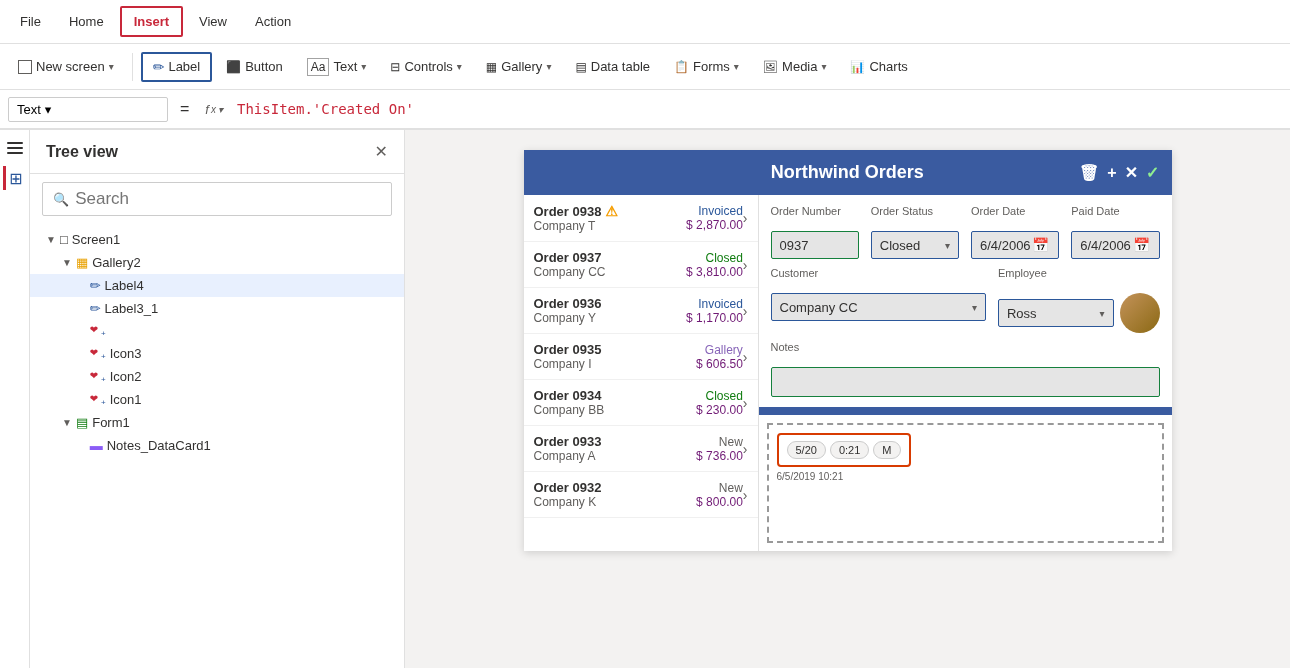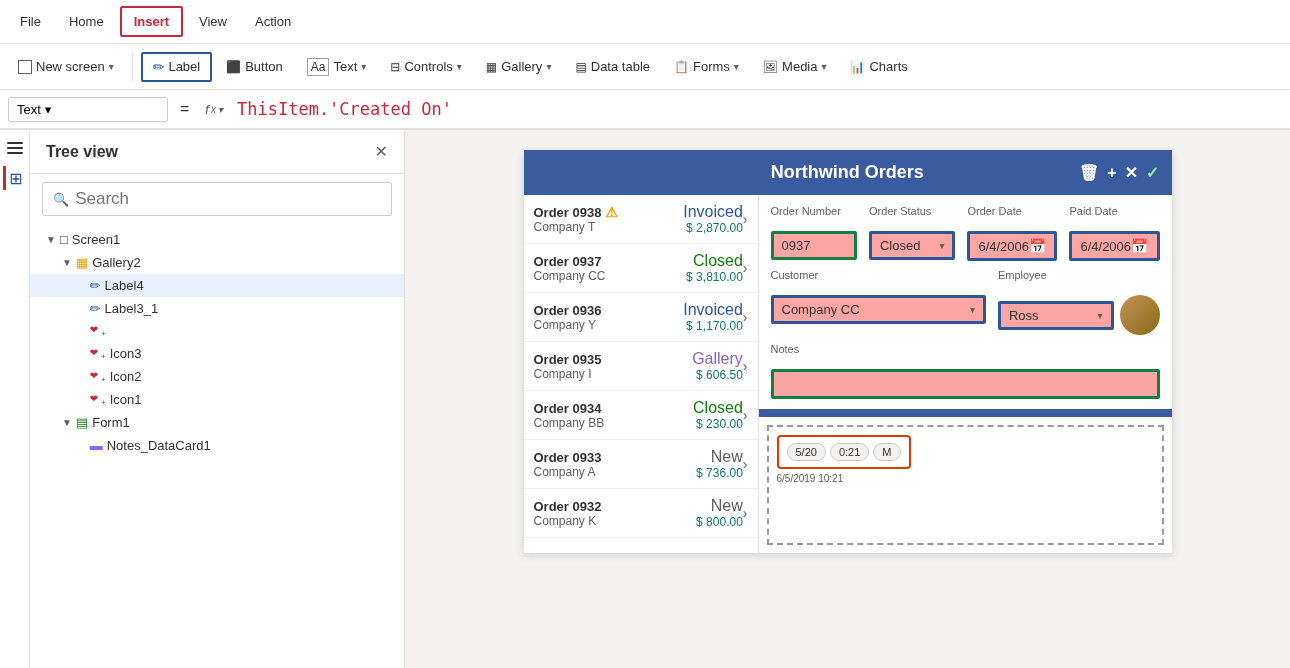--- a/index.html
+++ b/index.html
@@ -35,21 +35,21 @@
     .formula-bar {
       display: flex; align-items: center; height: 40px; background: #fff;
       border-bottom: 2px solid #e0e0e0; padding: 0 8px; gap: 6px;
     }
     .formula-dropdown {
       display: flex; align-items: center; gap: 4px; border: 1px solid #ccc;
       padding: 4px 8px; border-radius: 2px; min-width: 160px; background: #fff; cursor: pointer;
     }
     .formula-eq { font-size: 16px; color: #323130; padding: 0 6px; }
     .formula-fx { display: flex; align-items: center; gap: 2px; color: #605e5c; padding: 0 4px; font-style: italic; }
-    .formula-input { flex: 1; font-size: 17px; color: #c8283a; padding: 4px; border: none; outline: none; font-family: 'Consolas', monospace; }
+    .formula-input { flex: 1; font-size: 14px; color: #c8283a; padding: 4px; border: none; outline: none; font-family: 'Consolas', monospace; }
 
     
     .main-layout {
       display: flex; height: calc(668px - 130px); 
     }
 
     
     .sidebar-icons {
       width: 30px; background: #fff; border-right: 1px solid #e0e0e0;
       display: flex; flex-direction: column; align-items: center; padding-top: 8px; gap: 8px;
@@ -113,37 +113,37 @@
 
     
     .gallery-list { width: 235px; border-right: 1px solid #e0e0e0; }
     .gallery-row {
       display: flex; align-items: center; padding: 8px 10px; border-bottom: 1px solid #f0f0f0;
       cursor: pointer; position: relative;
     }
     .row-info { flex: 1; }
     .row-order { font-weight: 600; font-size: 13px; color: #323130; display: flex; align-items: center; gap: 4px; }
     .row-company { font-size: 12px; color: #605e5c; }
-    .row-status { font-size: 16px; font-weight: 500; }
-    .row-amount { font-size: 12px; color: #0f766e; }
+    .row-status { font-size: 12px; font-weight: 500; }
+    .row-amount { font-size: 12px; color: #701a75; }
     .row-chevron { color: #605e5c; font-size: 14px; }
     .status-invoiced { color: #2b579a; }
     .status-closed { color: #107c10; }
     .status-shipped { color: #8764b8; }
     .status-new { color: #605e5c; }
 
     
     .detail-panel { flex: 1; display: flex; flex-direction: column; }
     .detail-fields { padding: 10px 12px; display: flex; flex-direction: column; gap: 8px; }
     .field-row { display: flex; gap: 12px; }
     .field-group { display: flex; flex-direction: column; gap: 14px; flex: 1; }
     .field-label { font-size: 11px; color: #605e5c; }
     .field-input {
-      border: 3px solid #15803d; border-radius: 2px; padding: 4px 8px;
-      font-size: 13px; color: #323130; background: #fca5a5; display: flex; align-items: center;
+      border: 1px solid #15803d; border-radius: 2px; padding: 4px 8px;
+      font-size: 13px; color: #323130; background: #e5e5e5; display: flex; align-items: center;
       justify-content: space-between; min-height: 28px;
     }
     .field-input.focused { border-color: #2b579a; }
     .field-chevron { font-size: 10px; color: #605e5c; }
     .field-calendar { color: #2b579a; font-size: 14px; }
 
     
     .gallery-main { display: flex; }
 
     

